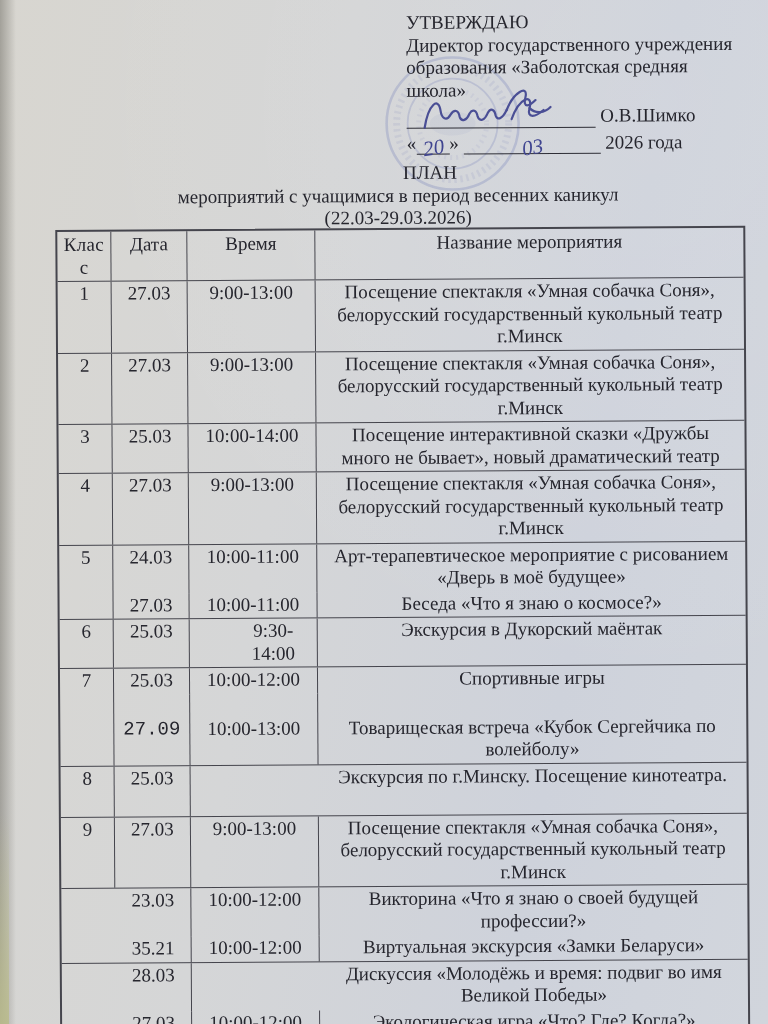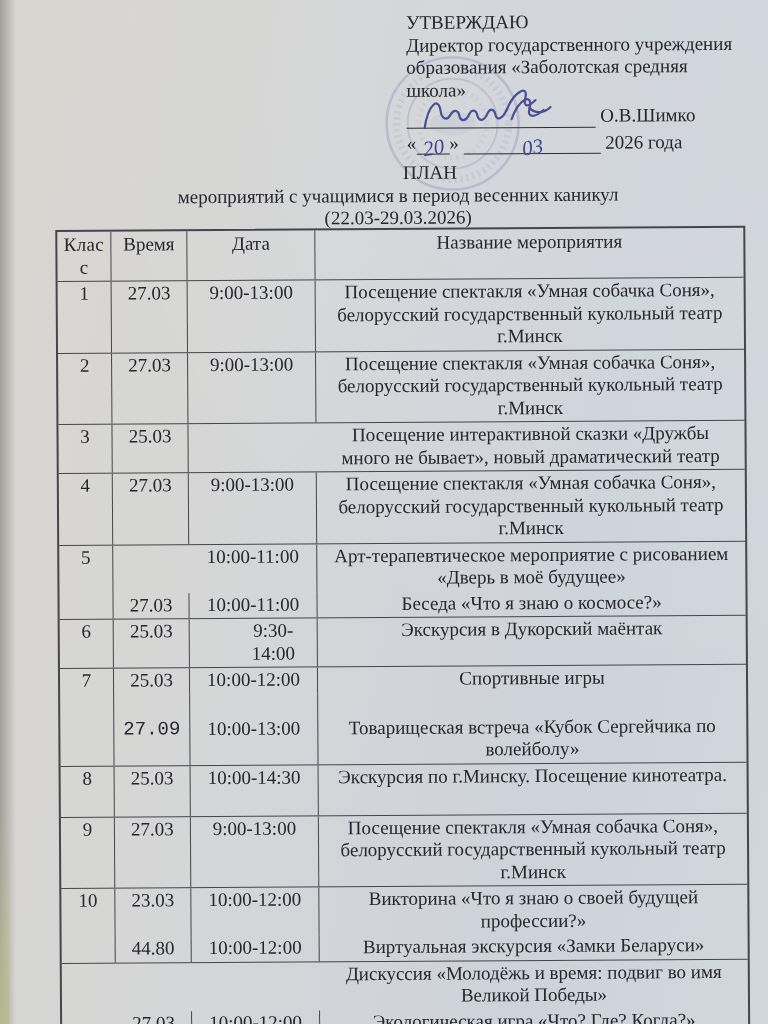--- a/index.html
+++ b/index.html
@@ -137,52 +137,54 @@
 
     <div class="title-block">
       <div class="title-head">ПЛАН</div>
       <div>мероприятий с учащимися в период весенних каникул</div>
       <div>(22.03-29.03.2026)</div>
     </div>
 
     <div class="plan-table">
       <div class="trow thead">
         <div class="cell class-cell head-class">Класс</div>
+        <div class="cell date-cell">Дата</div>
         <div class="cell time-cell">Время</div>
-        <div class="cell date-cell">Дата</div>
         <div class="cell event-cell">Название мероприятия</div>
       </div>
       <div id="table-body" style="display:contents"><div class="trow">
             <div class="cell class-cell" style="grid-area: 1 / 1 / span 1;">1</div>
             <div class="cell date-cell" style="grid-area: 1 / 2;">27.03</div>
             <div class="cell time-cell" style="grid-area: 1 / 3;">9:00-13:00</div>
             <div class="cell event-cell" style="grid-area: 1 / 4;">Посещение спектакля «Умная собачка Соня»,
 белорусский государственный кукольный театр
 г.Минск</div>
           </div><div class="trow">
             <div class="cell class-cell" style="grid-area: 1 / 1 / span 1;">2</div>
             <div class="cell date-cell" style="grid-area: 1 / 2;">27.03</div>
             <div class="cell time-cell" style="grid-area: 1 / 3;">9:00-13:00</div>
             <div class="cell event-cell" style="grid-area: 1 / 4;">Посещение спектакля «Умная собачка Соня»,
 белорусский государственный кукольный театр
 г.Минск</div>
           </div><div class="trow">
             <div class="cell class-cell" style="grid-area: 1 / 1 / span 1;">3</div>
             <div class="cell date-cell" style="grid-area: 1 / 2;">25.03</div>
+            <div class="cell time-cell" style="grid-area: 1 / 3;">10:00-14:00</div>
             <div class="cell event-cell" style="grid-area: 1 / 4;">Посещение интерактивной сказки «Дружбы
 много не бывает», новый драматический театр</div>
           </div><div class="trow">
             <div class="cell class-cell" style="grid-area: 1 / 1 / span 1;">4</div>
             <div class="cell date-cell" style="grid-area: 1 / 2;">27.03</div>
             <div class="cell time-cell" style="grid-area: 1 / 3;">9:00-13:00</div>
             <div class="cell event-cell" style="grid-area: 1 / 4;">Посещение спектакля «Умная собачка Соня»,
 белорусский государственный кукольный театр
 г.Минск</div>
           </div><div class="trow">
             <div class="cell class-cell" style="grid-area: 1 / 1 / span 2;">5</div>
+            <div class="cell date-cell" style="grid-area: 1 / 2;">24.03</div>
             <div class="cell time-cell" style="grid-area: 1 / 3;">10:00-11:00</div>
             <div class="cell event-cell" style="grid-area: 1 / 4;">Арт-терапевтическое мероприятие с рисованием
 «Дверь в моё будущее»</div>
             <div class="cell date-cell" style="grid-area: 2 / 2;">27.03</div>
             <div class="cell time-cell" style="grid-area: 2 / 3;">10:00-11:00</div>
             <div class="cell event-cell" style="grid-area: 2 / 4;">Беседа «Что я знаю о космосе?»</div>
           </div><div class="trow">
             <div class="cell class-cell" style="grid-area: 1 / 1 / span 1;">6</div>
             <div class="cell date-cell" style="grid-area: 1 / 2;">25.03</div>
             <div class="cell time-cell" style="grid-area: 1 / 3; margin-left: 40px;">9:30-14:00</div>
@@ -192,39 +194,38 @@
             <div class="cell date-cell" style="grid-area: 1 / 2;">25.03</div>
             <div class="cell time-cell" style="grid-area: 1 / 3;">10:00-12:00</div>
             <div class="cell event-cell" style="grid-area: 1 / 4;">Спортивные игры</div>
             <div class="cell date-cell gap" style="grid-area: 2 / 2; font-family: Liberation Mono, monospace;">27.09</div>
             <div class="cell time-cell gap" style="grid-area: 2 / 3;">10:00-13:00</div>
             <div class="cell event-cell gap" style="grid-area: 2 / 4;">Товарищеская встреча «Кубок Сергейчика по
 волейболу»</div>
           </div><div class="trow extra">
             <div class="cell class-cell" style="grid-area: 1 / 1 / span 1;">8</div>
             <div class="cell date-cell" style="grid-area: 1 / 2;">25.03</div>
-            <div class="cell time-cell" style="grid-area: 1 / 3;">10:00-14:30</div>
             <div class="cell event-cell" style="grid-area: 1 / 4;">Экскурсия по г.Минску. Посещение кинотеатра.</div>
           </div><div class="trow">
             <div class="cell class-cell" style="grid-area: 1 / 1 / span 1;">9</div>
             <div class="cell date-cell" style="grid-area: 1 / 2;">27.03</div>
             <div class="cell time-cell" style="grid-area: 1 / 3;">9:00-13:00</div>
             <div class="cell event-cell" style="grid-area: 1 / 4;">Посещение спектакля «Умная собачка Соня»,
 белорусский государственный кукольный театр
 г.Минск</div>
           </div><div class="trow">
-            <div class="cell class-cell" style="grid-area: 1 / 1 / span 2;">10</div>
             <div class="cell date-cell" style="grid-area: 1 / 2;">23.03</div>
             <div class="cell time-cell" style="grid-area: 1 / 3;">10:00-12:00</div>
             <div class="cell event-cell" style="grid-area: 1 / 4;">Викторина «Что я знаю о своей будущей
 профессии?»</div>
-            <div class="cell date-cell" style="grid-area: 2 / 2;">44.80</div>
+            <div class="cell date-cell" style="grid-area: 2 / 2;">35.21</div>
             <div class="cell time-cell" style="grid-area: 2 / 3;">10:00-12:00</div>
             <div class="cell event-cell" style="grid-area: 2 / 4;">Виртуальная экскурсия «Замки Беларуси»</div>
           </div><div class="trow">
+            <div class="cell date-cell" style="grid-area: 1 / 2;">28.03</div>
             <div class="cell event-cell" style="grid-area: 1 / 4;">Дискуссия «Молодёжь и время: подвиг во имя
 Великой Победы»</div>
             <div class="cell date-cell" style="grid-area: 2 / 2;">27.03</div>
             <div class="cell time-cell" style="grid-area: 2 / 3;">10:00-12:00</div>
             <div class="cell event-cell" style="grid-area: 2 / 4;">Экологическая игра «Что? Где? Когда?»</div>
           </div></div>
     </div>
 
   </div>
 </div>

